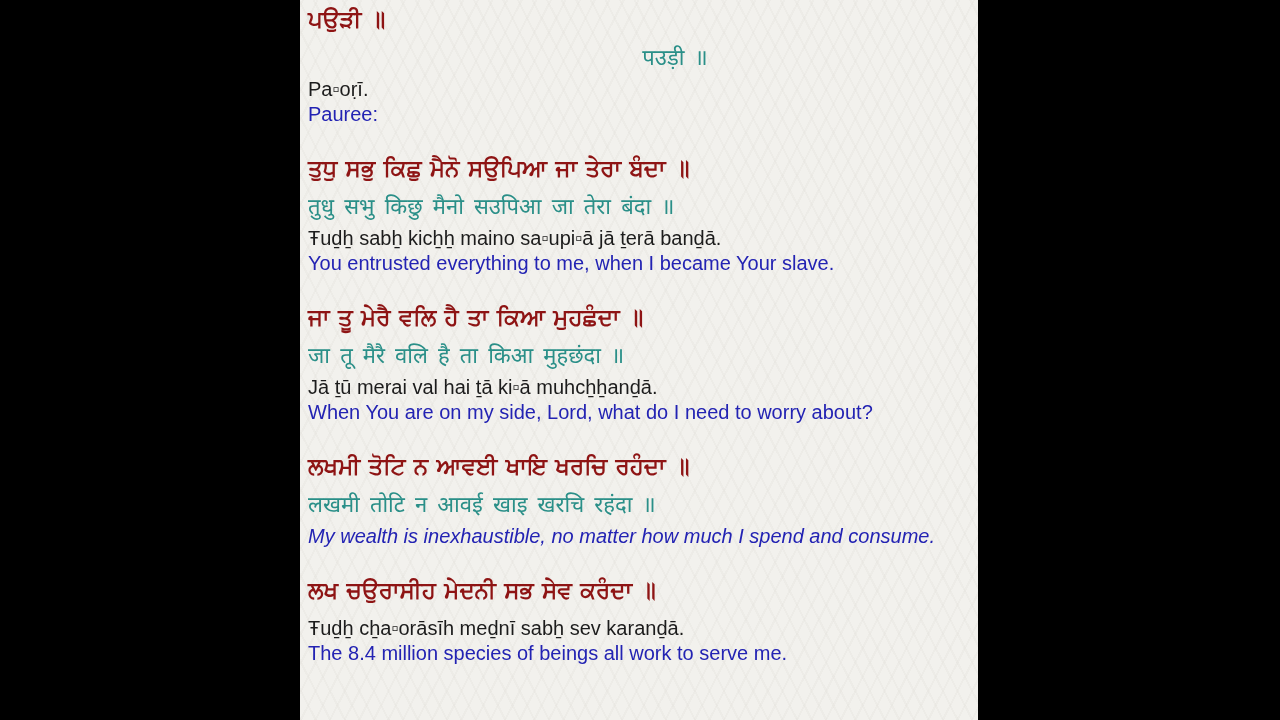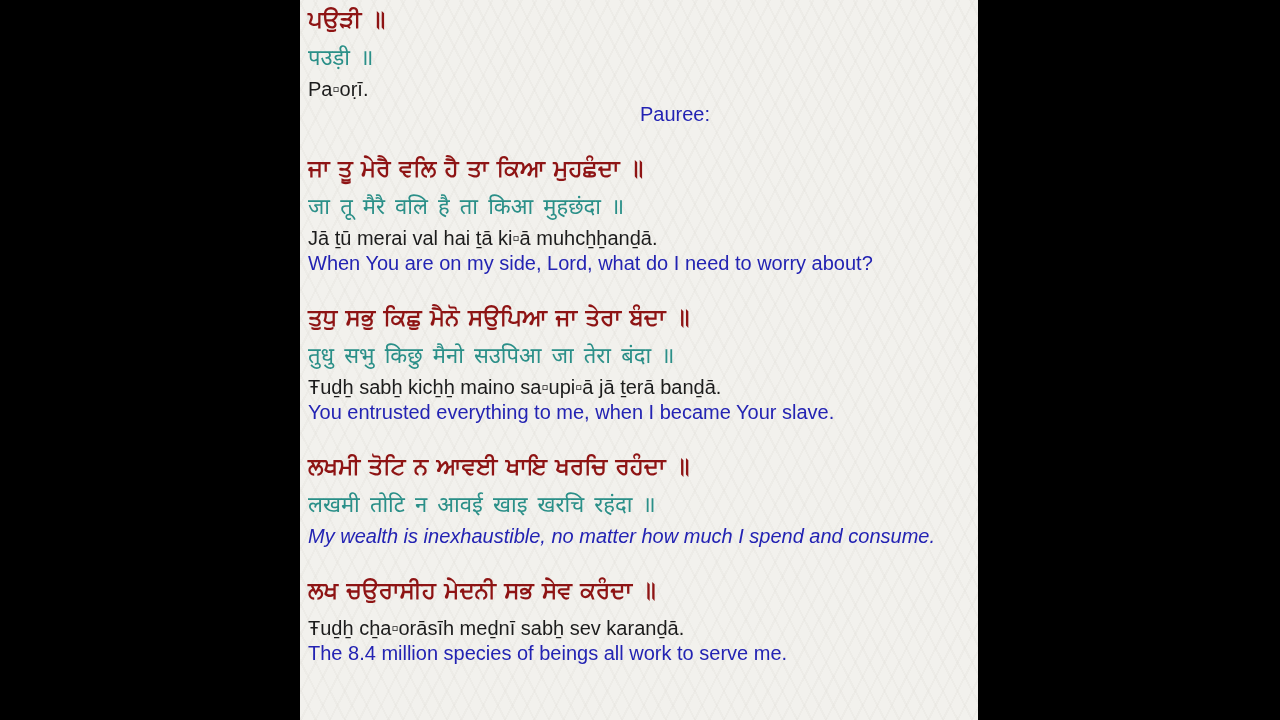--- a/index.html
+++ b/index.html
@@ -69,37 +69,37 @@
 </head>
 <body>
 
 <div class="frame">
   <div class="letterbox left"></div>
 
   <div class="content">
 
     <div class="block">
       <div class="line-g" style="color: rgb(142, 20, 20);">ਪਉੜੀ ॥</div>
-      <div class="line-d" style="color: rgb(42, 143, 136);">पउड़ी ॥</div>
+      <div class="line-d" style="color: rgb(42, 143, 136); text-align: center;">पउड़ी ॥</div>
       <div class="line-t" style="color: rgb(28, 28, 28);">Pa▫oṛī.</div>
-      <div class="line-e" style="color: rgb(35, 35, 179); text-align: center;">Pauree:</div>
+      <div class="line-e" style="color: rgb(35, 35, 179);">Pauree:</div>
+    </div>
+
+    <div class="block">
+      <div class="line-g" style="color: rgb(142, 20, 20);">ਤੁਧੁ ਸਭੁ ਕਿਛੁ ਮੈਨੋ ਸਉਪਿਆ ਜਾ ਤੇਰਾ ਬੰਦਾ ॥</div>
+      <div class="line-d" style="color: rgb(42, 143, 136);">तुधु सभु किछु मैनो सउपिआ जा तेरा बंदा ॥</div>
+      <div class="line-t" style="color: rgb(28, 28, 28);">Ŧuḏẖ sabẖ kicẖẖ maino sa▫upi▫ā jā ṯerā banḏā.</div>
+      <div class="line-e" style="color: rgb(35, 35, 179);">You entrusted everything to me, when I became Your slave.</div>
     </div>
 
     <div class="block">
       <div class="line-g" style="color: rgb(142, 20, 20);">ਜਾ ਤੂ ਮੇਰੈ ਵਲਿ ਹੈ ਤਾ ਕਿਆ ਮੁਹਛੰਦਾ ॥</div>
       <div class="line-d" style="color: rgb(42, 143, 136);">जा तू मैरै वलि है ता किआ मुहछंदा ॥</div>
       <div class="line-t" style="color: rgb(28, 28, 28);">Jā ṯū merai val hai ṯā ki▫ā muhcẖẖanḏā.</div>
       <div class="line-e" style="color: rgb(35, 35, 179);">When You are on my side, Lord, what do I need to worry about?</div>
-    </div>
-
-    <div class="block">
-      <div class="line-g" style="color: rgb(142, 20, 20);">ਤੁਧੁ ਸਭੁ ਕਿਛੁ ਮੈਨੋ ਸਉਪਿਆ ਜਾ ਤੇਰਾ ਬੰਦਾ ॥</div>
-      <div class="line-d" style="color: rgb(42, 143, 136);">तुधु सभु किछु मैनो सउपिआ जा तेरा बंदा ॥</div>
-      <div class="line-t" style="color: rgb(28, 28, 28);">Ŧuḏẖ sabẖ kicẖẖ maino sa▫upi▫ā jā ṯerā banḏā.</div>
-      <div class="line-e" style="color: rgb(35, 35, 179);">You entrusted everything to me, when I became Your slave.</div>
     </div>
 
     <div class="block">
       <div class="line-g" style="color: rgb(142, 20, 20);">ਲਖਮੀ ਤੋਟਿ ਨ ਆਵਈ ਖਾਇ ਖਰਚਿ ਰਹੰਦਾ ॥</div>
       <div class="line-d" style="color: rgb(42, 143, 136);">लखमी तोटि न आवई खाइ खरचि रहंदा ॥</div>
       <div class="line-e" style="color: rgb(35, 35, 179); font-style: italic;">My wealth is inexhaustible, no matter how much I spend and consume.</div>
     </div>
 
     <div class="block">
       <div class="line-g" style="color: rgb(142, 20, 20);">ਲਖ ਚਉਰਾਸੀਹ ਮੇਦਨੀ ਸਭ ਸੇਵ ਕਰੰਦਾ ॥</div>

